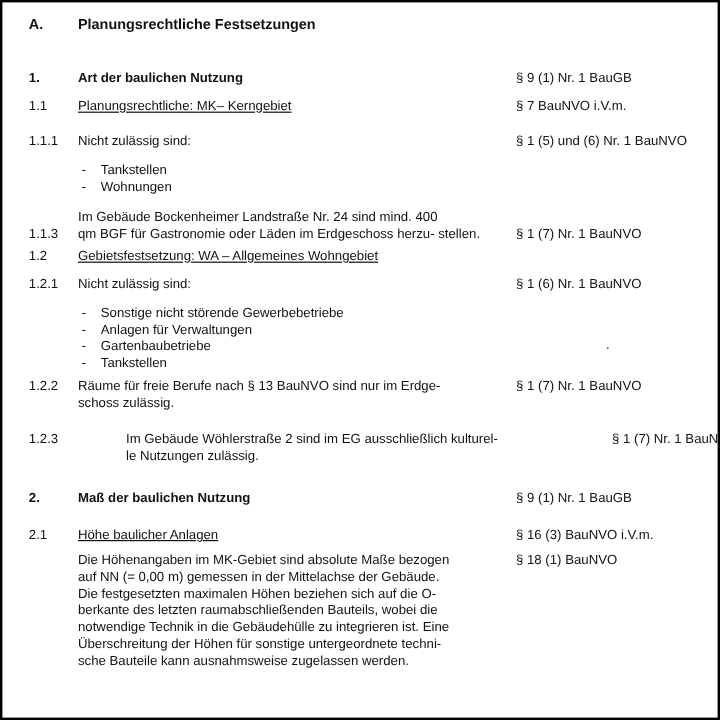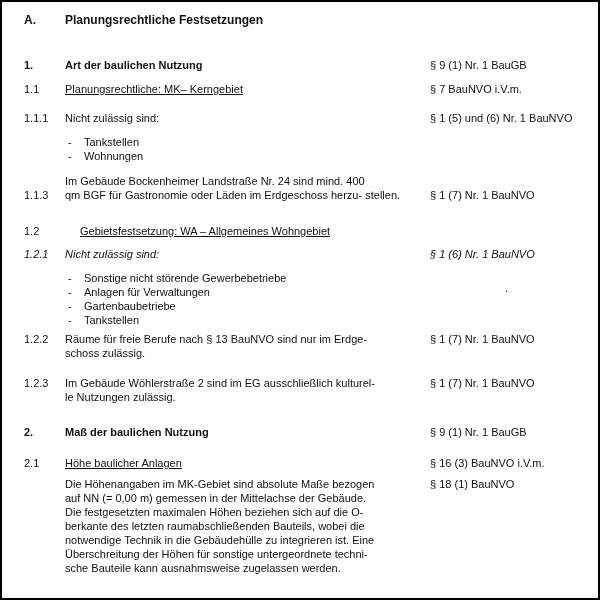--- a/index.html
+++ b/index.html
@@ -35,25 +35,25 @@
     position:absolute;left:503px;top:281px;
     font-size:11px;line-height:11px;color:#222;
   }
   
   .mt-title{margin-top:11px;}
   .mt-r1{margin-top:30px;}
   .mt-r11{margin-top:9px;}
   .mt-r111{margin-top:14px;justify-content:flex-end;}
   .mt-b1{margin-top:10px;}
   .mt-r113{margin-top:11px;align-items:flex-end;}
-  .mt-r12{margin-top:22px;gap:15px;}
-  .mt-r121{margin-top:8px;font-style:italic;}
+  .mt-r12{margin-top:5px;}
+  .mt-r121{margin-top:8px;}
   .mt-b2{margin-top:10px;}
   .mt-r122{margin-top:5px;}
-  .mt-r123{margin-top:16px;}
+  .mt-r123{margin-top:16px;gap:40px;}
   .mt-r2{margin-top:21px;}
   .mt-r21{margin-top:16px;}
   .mt-para{margin-top:6px;}
 </style>
 </head>
 <body>
 
 <div class="page">
 
   <div class="row title-row bold mt-title">

